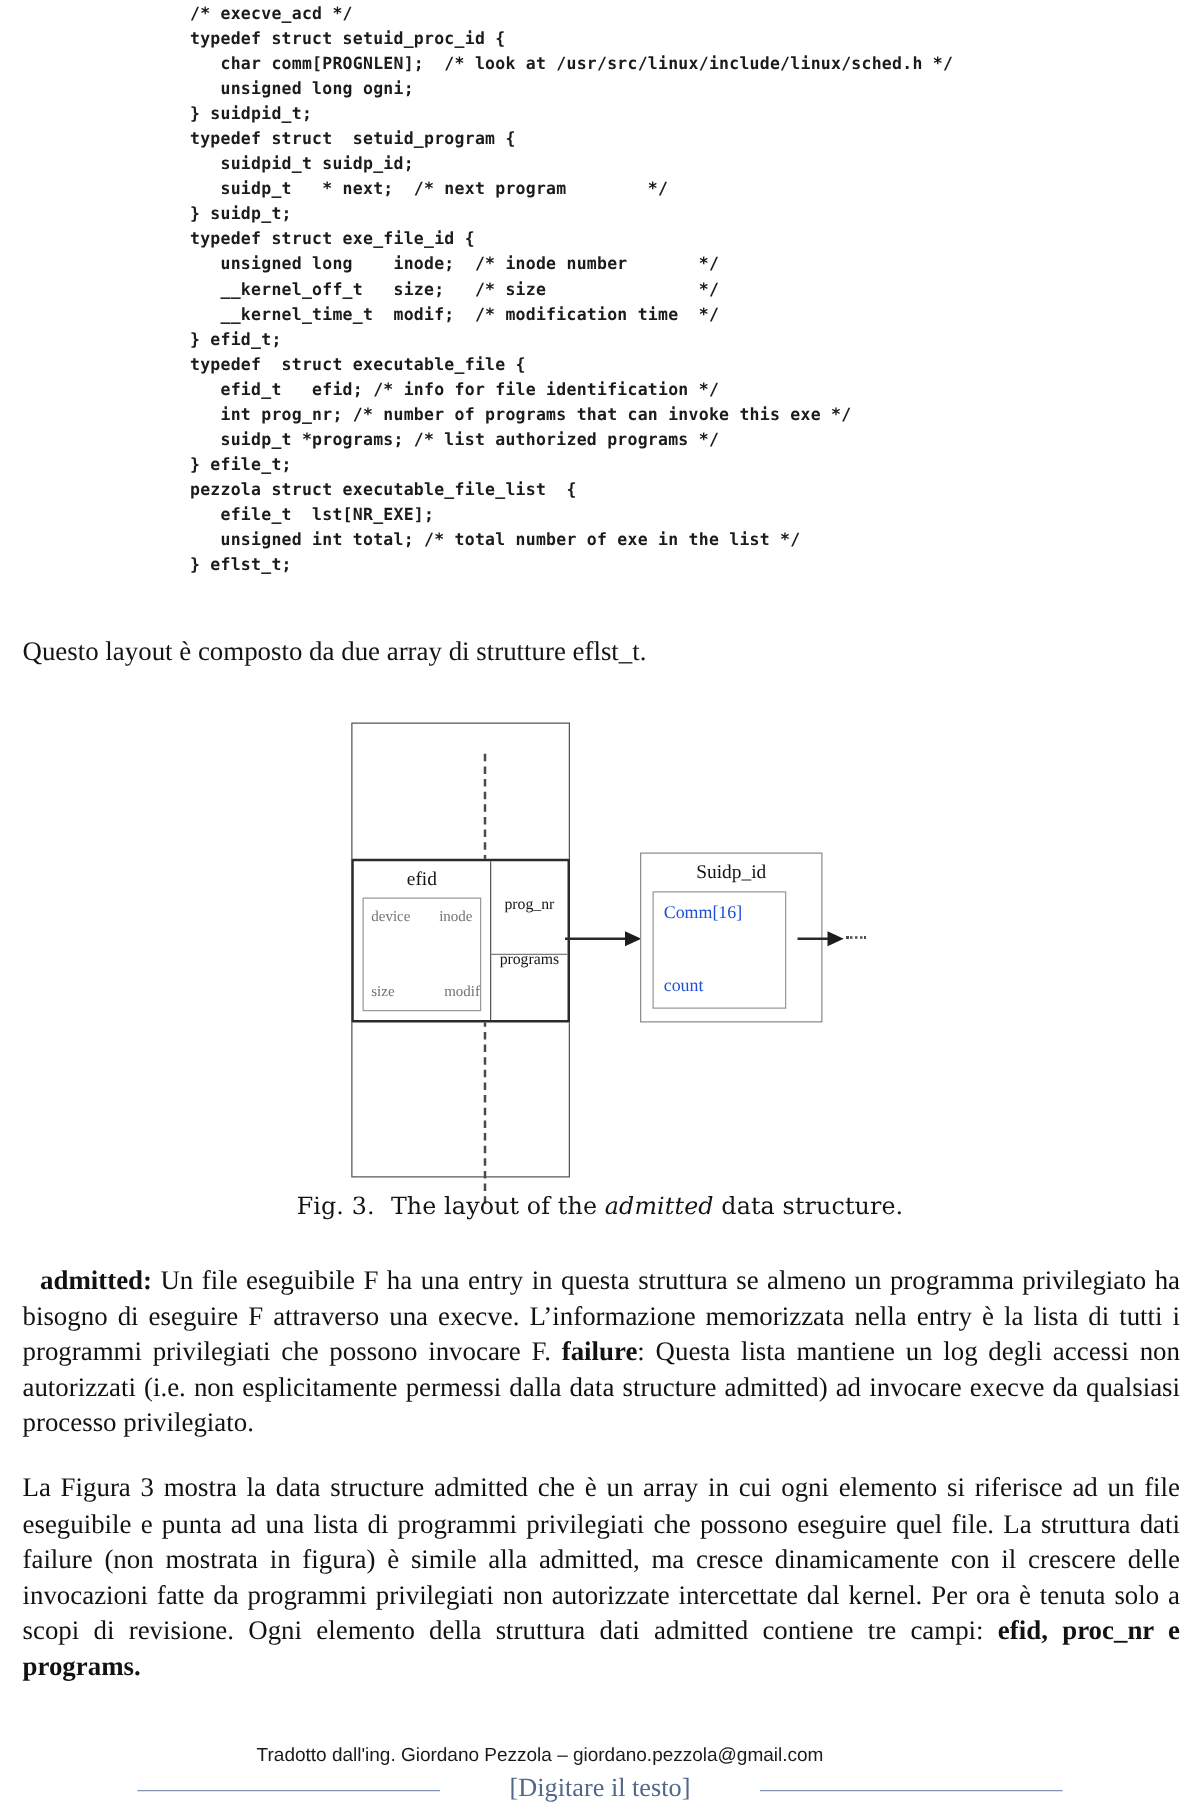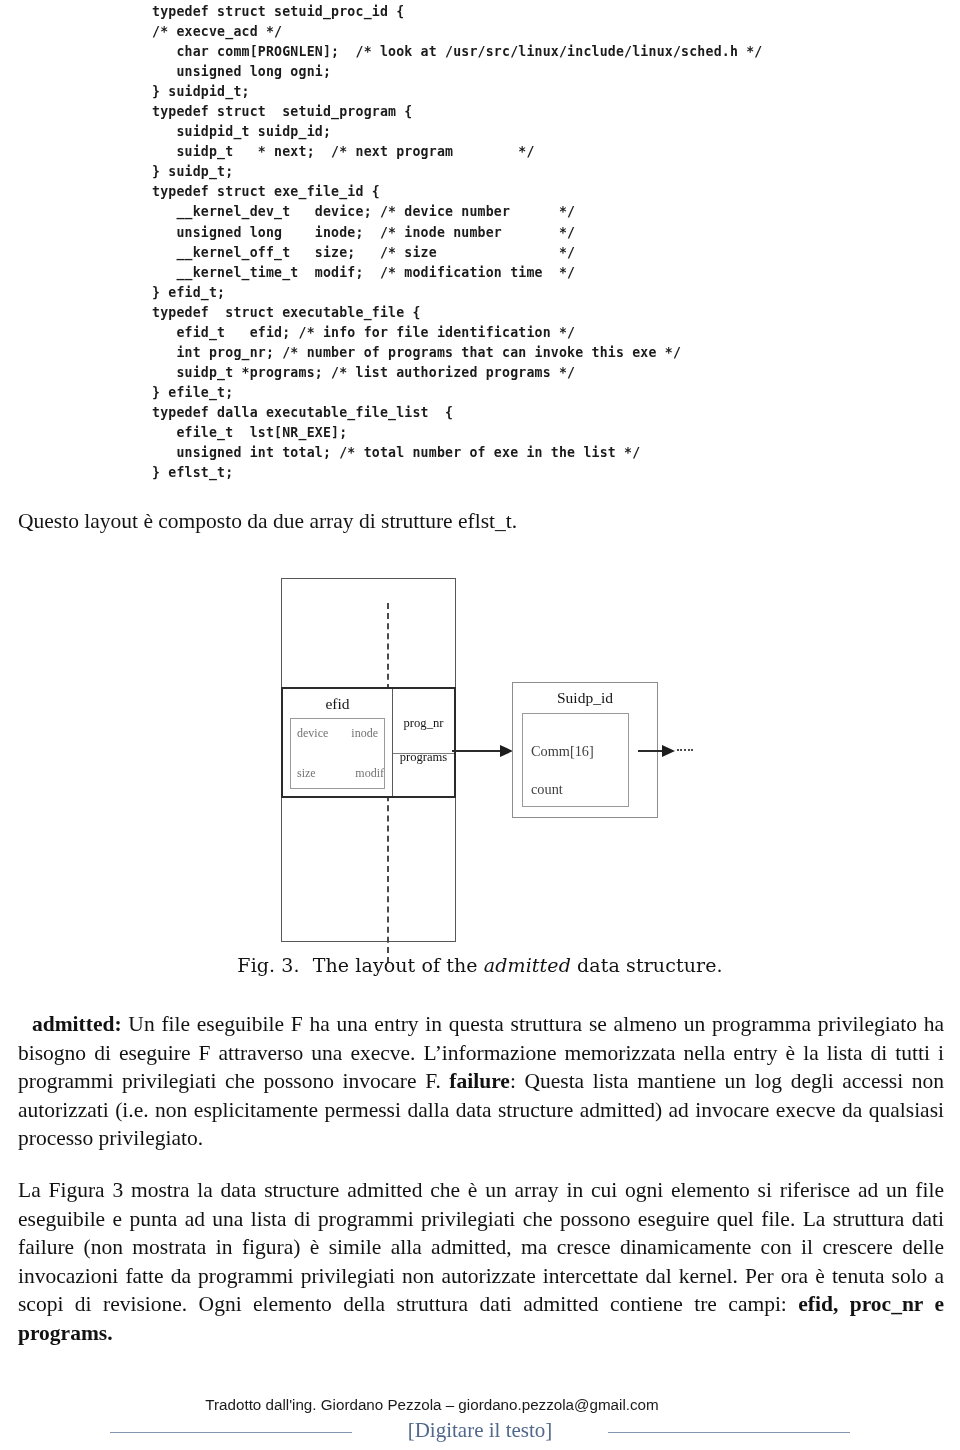--- a/index.html
+++ b/index.html
@@ -82,21 +82,21 @@
     height: 360px;
     border-left: 2px dashed #4a4a4a;
   }
 
   
   .element-row {
     position: absolute;
     left: 19px;
     top: 131px;
     width: 175px;
-    height: 111px;
+    height: 131px;
     border: 2.3px solid #2b2b2b;
     box-sizing: border-box;
     background: #ffffff;
   }
   .efid-cell {
     position: absolute;
     left: 0;
     top: 0;
     width: 110px;
     height: 100%;
@@ -206,23 +206,22 @@
   .suid-inner {
     position: absolute;
     left: 9px; top: 30px; right: 28px; bottom: 10px;
     border: 1.3px solid #9a9a9a;
     box-sizing: border-box;
   }
   .suid-inner .sfld {
     position: absolute;
     left: 8px;
     font-size: 14.3px;
-    color: #404040;
+    color: #1d4ed8;
     white-space: nowrap;
-    margin-top: 21px;
   }
   .sfld-comm  { top: 8px; }
   .sfld-count { bottom: 8px; }
 
   
   .arrow-tail {
     position: absolute;
     left: 376px;
     top: 194px;
     width: 58px;
@@ -312,41 +311,40 @@
     width: 256px;
     text-align: center;
     font-size: 21px;
     color: #51688a;
   }
 </style>
 </head>
 <body>
 
 <div id="code-listing">
+    <div class="code-line">/* execve_acd */</div>
     <div class="code-line">typedef struct setuid_proc_id {</div>
-    <div class="code-line">/* execve_acd */</div>
     <div class="code-line">   char comm[PROGNLEN];  /* look at /usr/src/linux/include/linux/sched.h */</div>
     <div class="code-line">   unsigned long ogni;</div>
     <div class="code-line">} suidpid_t;</div>
     <div class="code-line">typedef struct  setuid_program {</div>
     <div class="code-line">   suidpid_t suidp_id;</div>
     <div class="code-line">   suidp_t   * next;  /* next program        */</div>
     <div class="code-line">} suidp_t;</div>
     <div class="code-line">typedef struct exe_file_id {</div>
-    <div class="code-line">   __kernel_dev_t   device; /* device number      */</div>
     <div class="code-line">   unsigned long    inode;  /* inode number       */</div>
     <div class="code-line">   __kernel_off_t   size;   /* size               */</div>
     <div class="code-line">   __kernel_time_t  modif;  /* modification time  */</div>
     <div class="code-line">} efid_t;</div>
     <div class="code-line">typedef  struct executable_file {</div>
     <div class="code-line">   efid_t   efid; /* info for file identification */</div>
     <div class="code-line">   int prog_nr; /* number of programs that can invoke this exe */</div>
     <div class="code-line">   suidp_t *programs; /* list authorized programs */</div>
     <div class="code-line">} efile_t;</div>
-    <div class="code-line">typedef dalla executable_file_list  {</div>
+    <div class="code-line">pezzola struct executable_file_list  {</div>
     <div class="code-line">   efile_t  lst[NR_EXE];</div>
     <div class="code-line">   unsigned int total; /* total number of exe in the list */</div>
     <div class="code-line">} eflst_t;</div>
   </div>
 
 <div id="lead-line">Questo layout è composto da due array di strutture eflst_t.</div>
 
 <div id="figure">
   <div id="fig-canvas">
 

